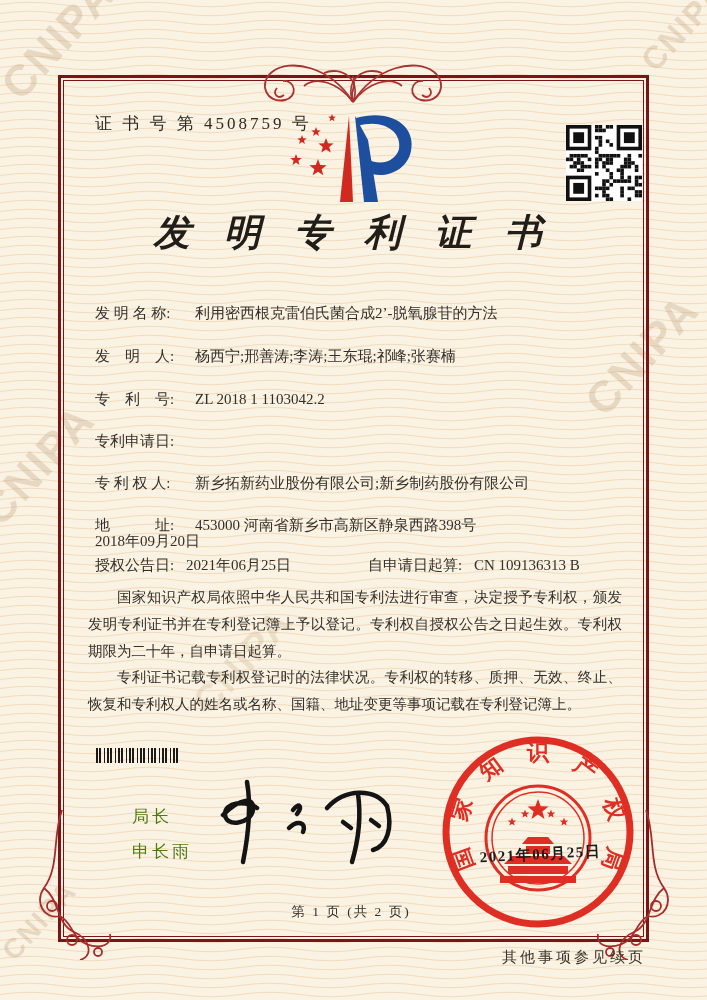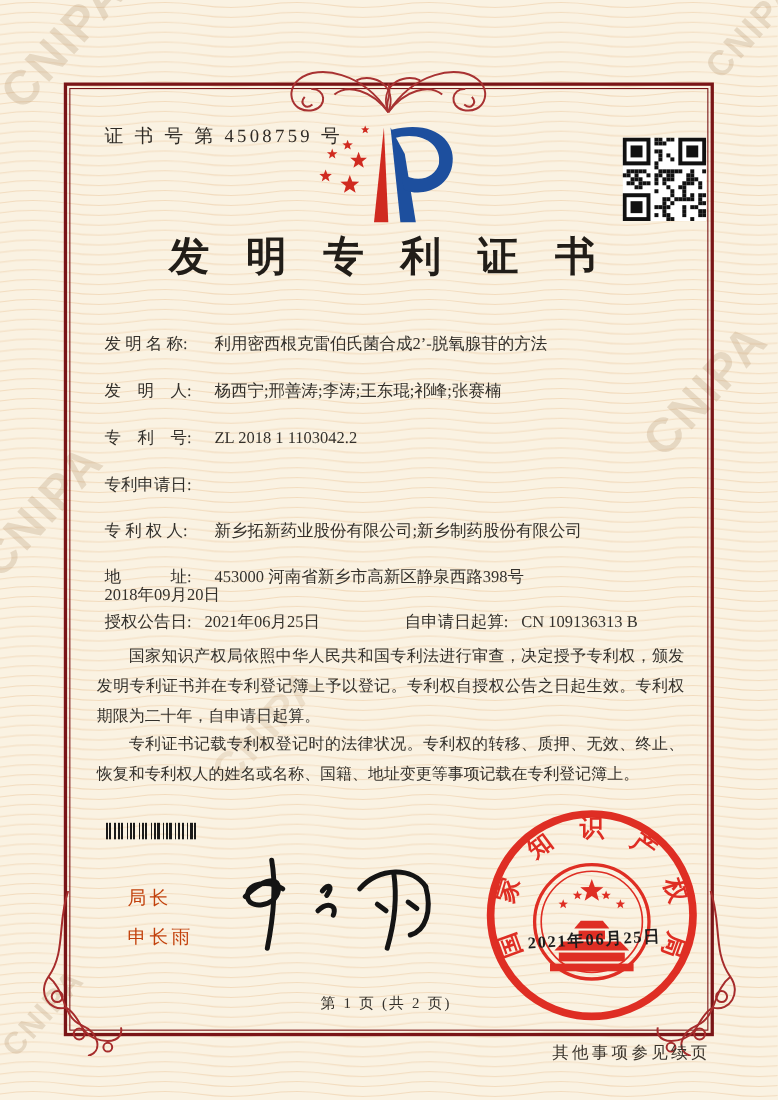--- a/index.html
+++ b/index.html
@@ -29,43 +29,44 @@
   .certno{
     position:absolute;left:95px;top:112px;z-index:3;
     font-size:17px;letter-spacing:3px;color:#2e2a25;
   }
   .qr{position:absolute;left:566px;top:125px;z-index:3;}
   .logo{position:absolute;left:288px;top:106px;z-index:3;}
   .title{
     position:absolute;left:0;top:208px;width:707px;z-index:3;
     text-align:center;font-size:37px;font-weight:bold;color:#211d18;
     letter-spacing:12px;
+    font-style:italic;
   }
   .field-row{
     position:absolute;left:95px;width:530px;z-index:3;
     font-size:15px;display:flex;line-height:1.45;
   }
   .field-label{flex:0 0 100px;white-space:pre;}
   .field-value{flex:1;}
   .grant-row{position:absolute;left:95px;top:556px;width:540px;z-index:3;font-size:15px;}
   .grant-no{position:absolute;left:273px;top:0;white-space:nowrap;}
   .paras{
     position:absolute;left:88px;top:584px;width:534px;z-index:3;
     font-size:14.5px;line-height:1.85;text-align:justify;
   }
   .paras p{margin:0;text-indent:2em;}
   .barcode{
     position:absolute;left:96px;top:748px;width:84px;height:15px;z-index:3;
     background:repeating-linear-gradient(90deg,#1a1a1a 0 2px,transparent 2px 3px,
       #1a1a1a 3px 5px,transparent 5px 8px,#1a1a1a 8px 9px,transparent 9px 11px);
   }
   .signer{
-    position:absolute;left:116px;top:800px;z-index:3;
+    position:absolute;left:132px;top:800px;z-index:3;
     font-family:"Liberation Sans","DejaVu Sans",sans-serif;
-    font-size:17px;color:#c2410c;letter-spacing:3px;line-height:2.05;
+    font-size:17px;color:#4d7c0f;letter-spacing:3px;line-height:2.05;
   }
   .signature{position:absolute;left:195px;top:770px;z-index:4;}
   .seal{position:absolute;left:428px;top:726px;z-index:5;opacity:0.93;}
   .seal-date{
     position:absolute;left:448px;top:845px;width:185px;z-index:6;
     text-align:center;font-size:15px;font-weight:bold;color:#1c1c1c;
     letter-spacing:1.5px;transform:rotate(-3deg);
   }
   .pagenum{
     position:absolute;left:0;top:903px;width:702px;z-index:3;

